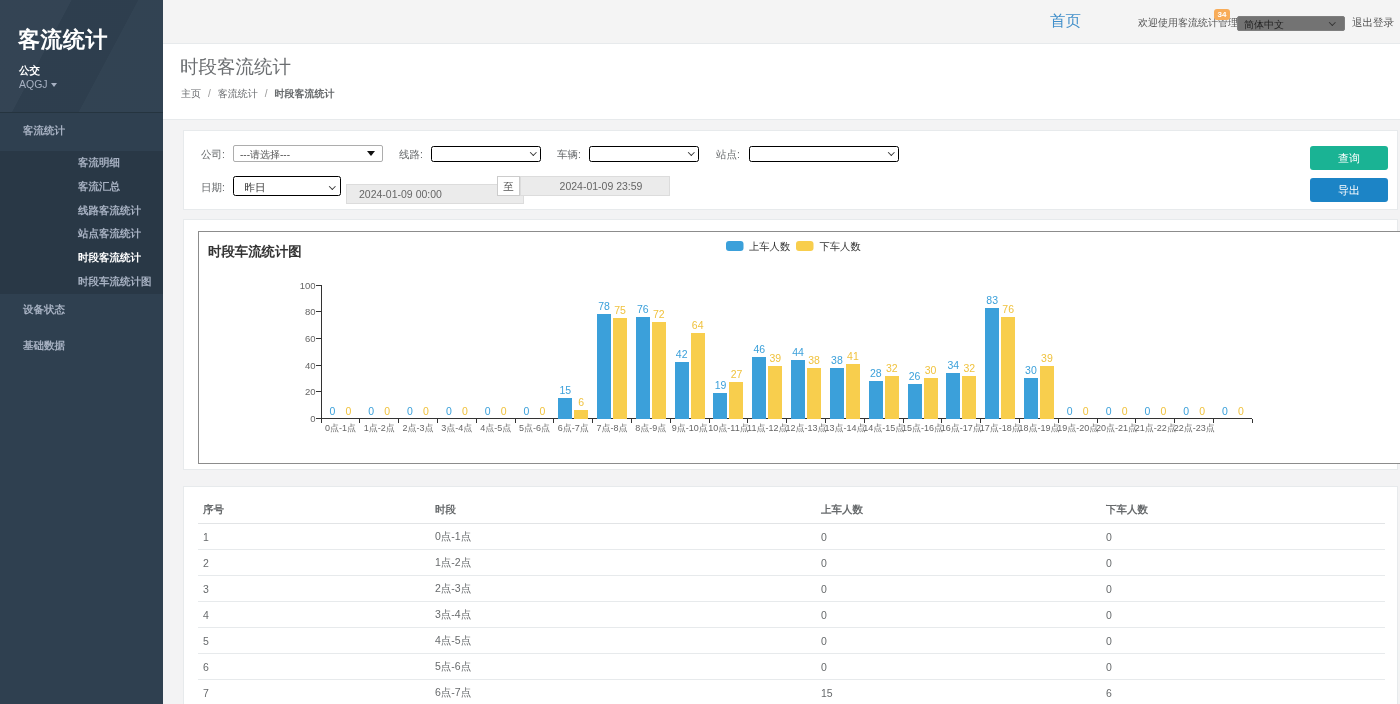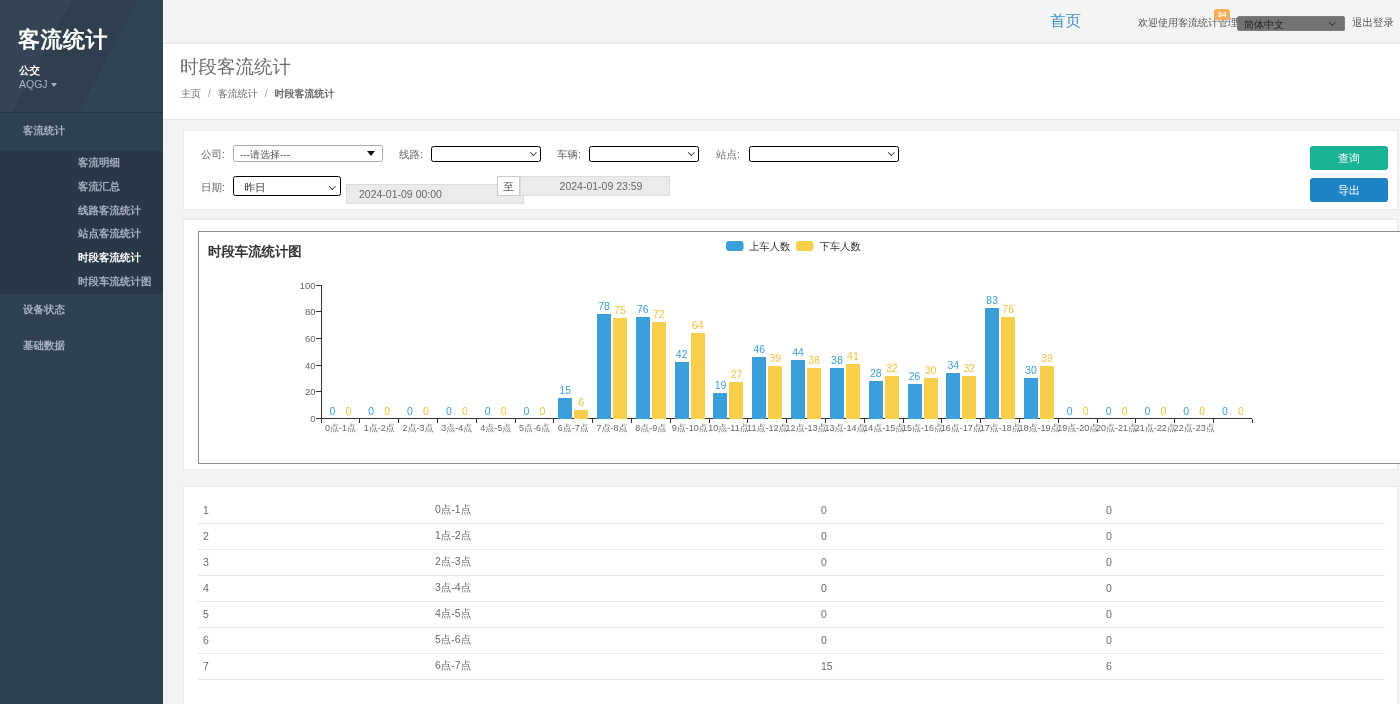--- a/index.html
+++ b/index.html
@@ -269,20 +269,26 @@
 </div>
 <div class="ibox" id="tpanel">
   <table id="tbl">
     <colgroup>
           <col style="width:232px">
           <col style="width:386px">
           <col style="width:285px">
           <col>
         </colgroup>
     <tbody>
+          <tr>
+            <th>序号</th>
+            <th>时段</th>
+            <th>上车人数</th>
+            <th>下车人数</th>
+          </tr>
     <tr>
             <td>1</td>
             <td>0点-1点</td>
             <td>0</td>
             <td>0</td>
           </tr>
 <tr>
             <td>2</td>
             <td>1点-2点</td>
             <td>0</td>

